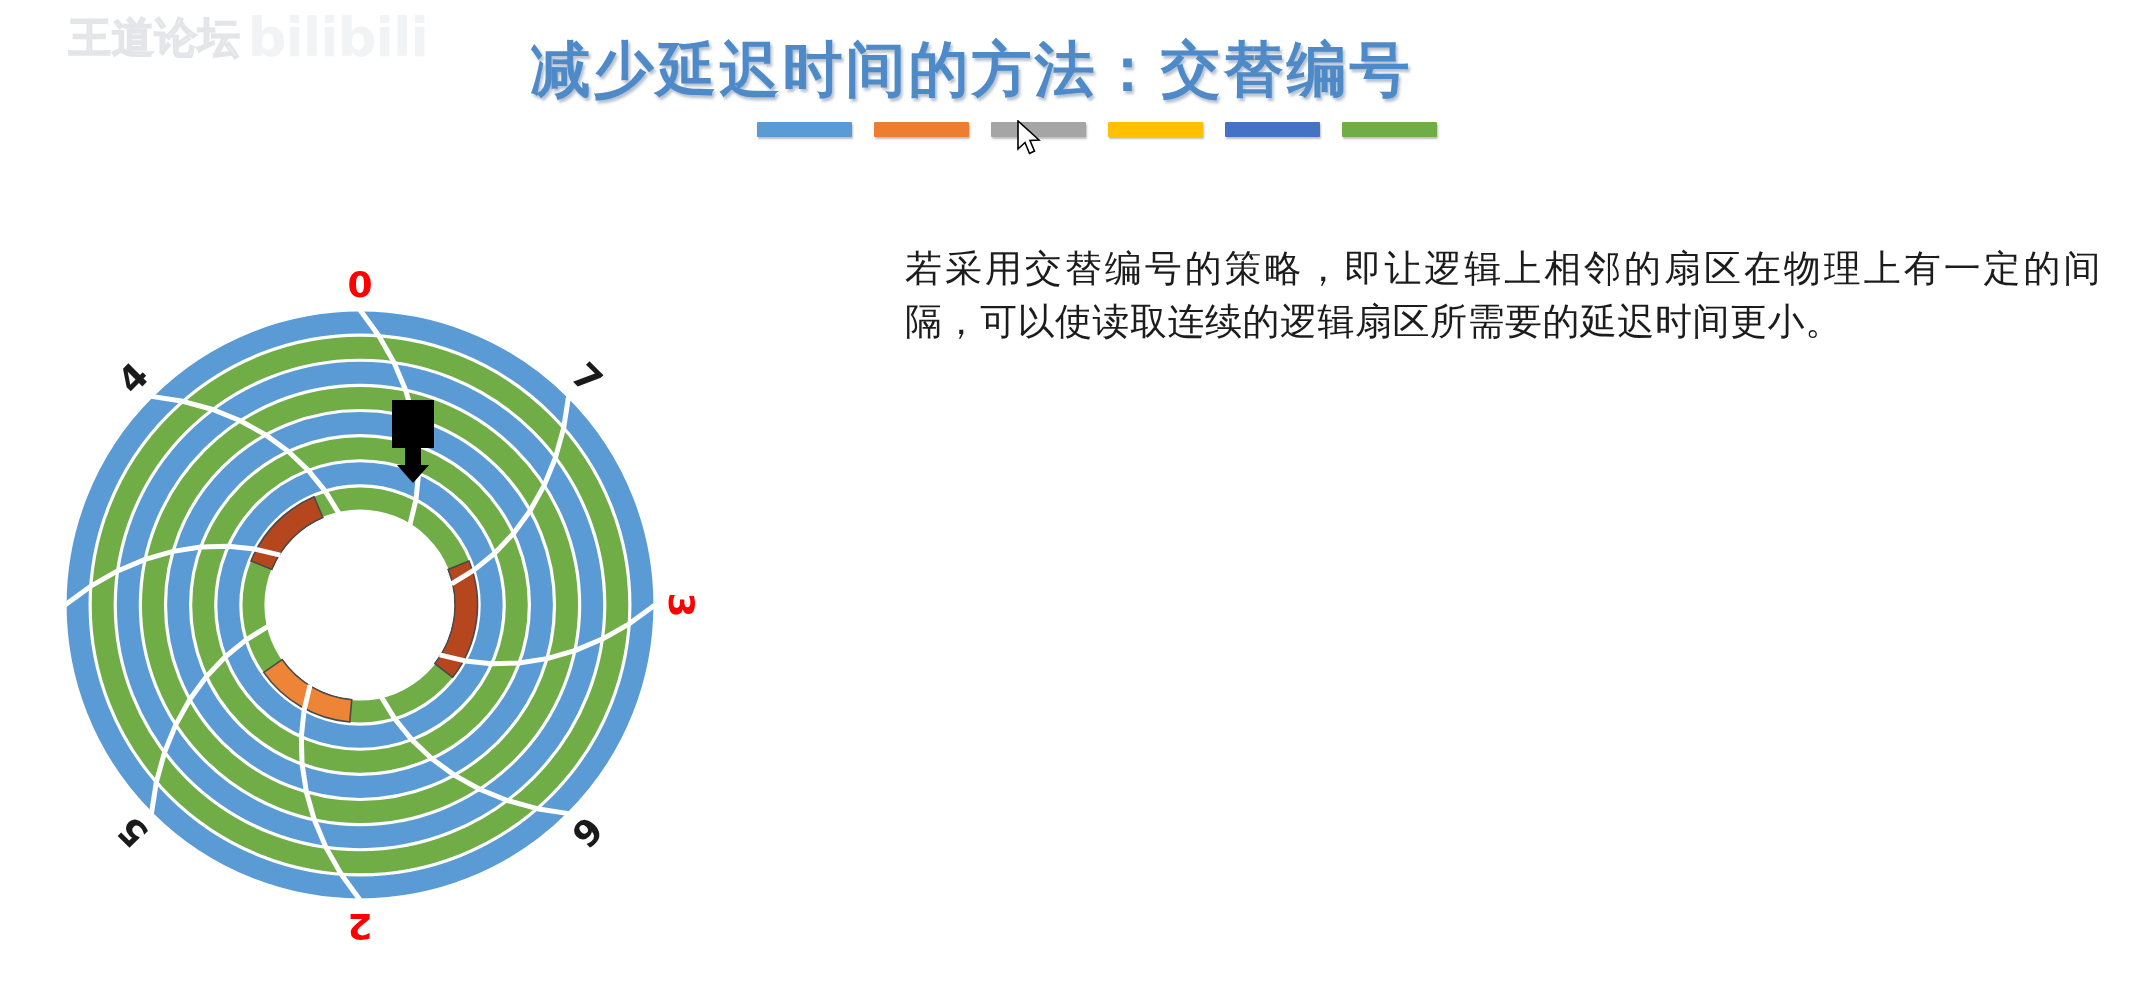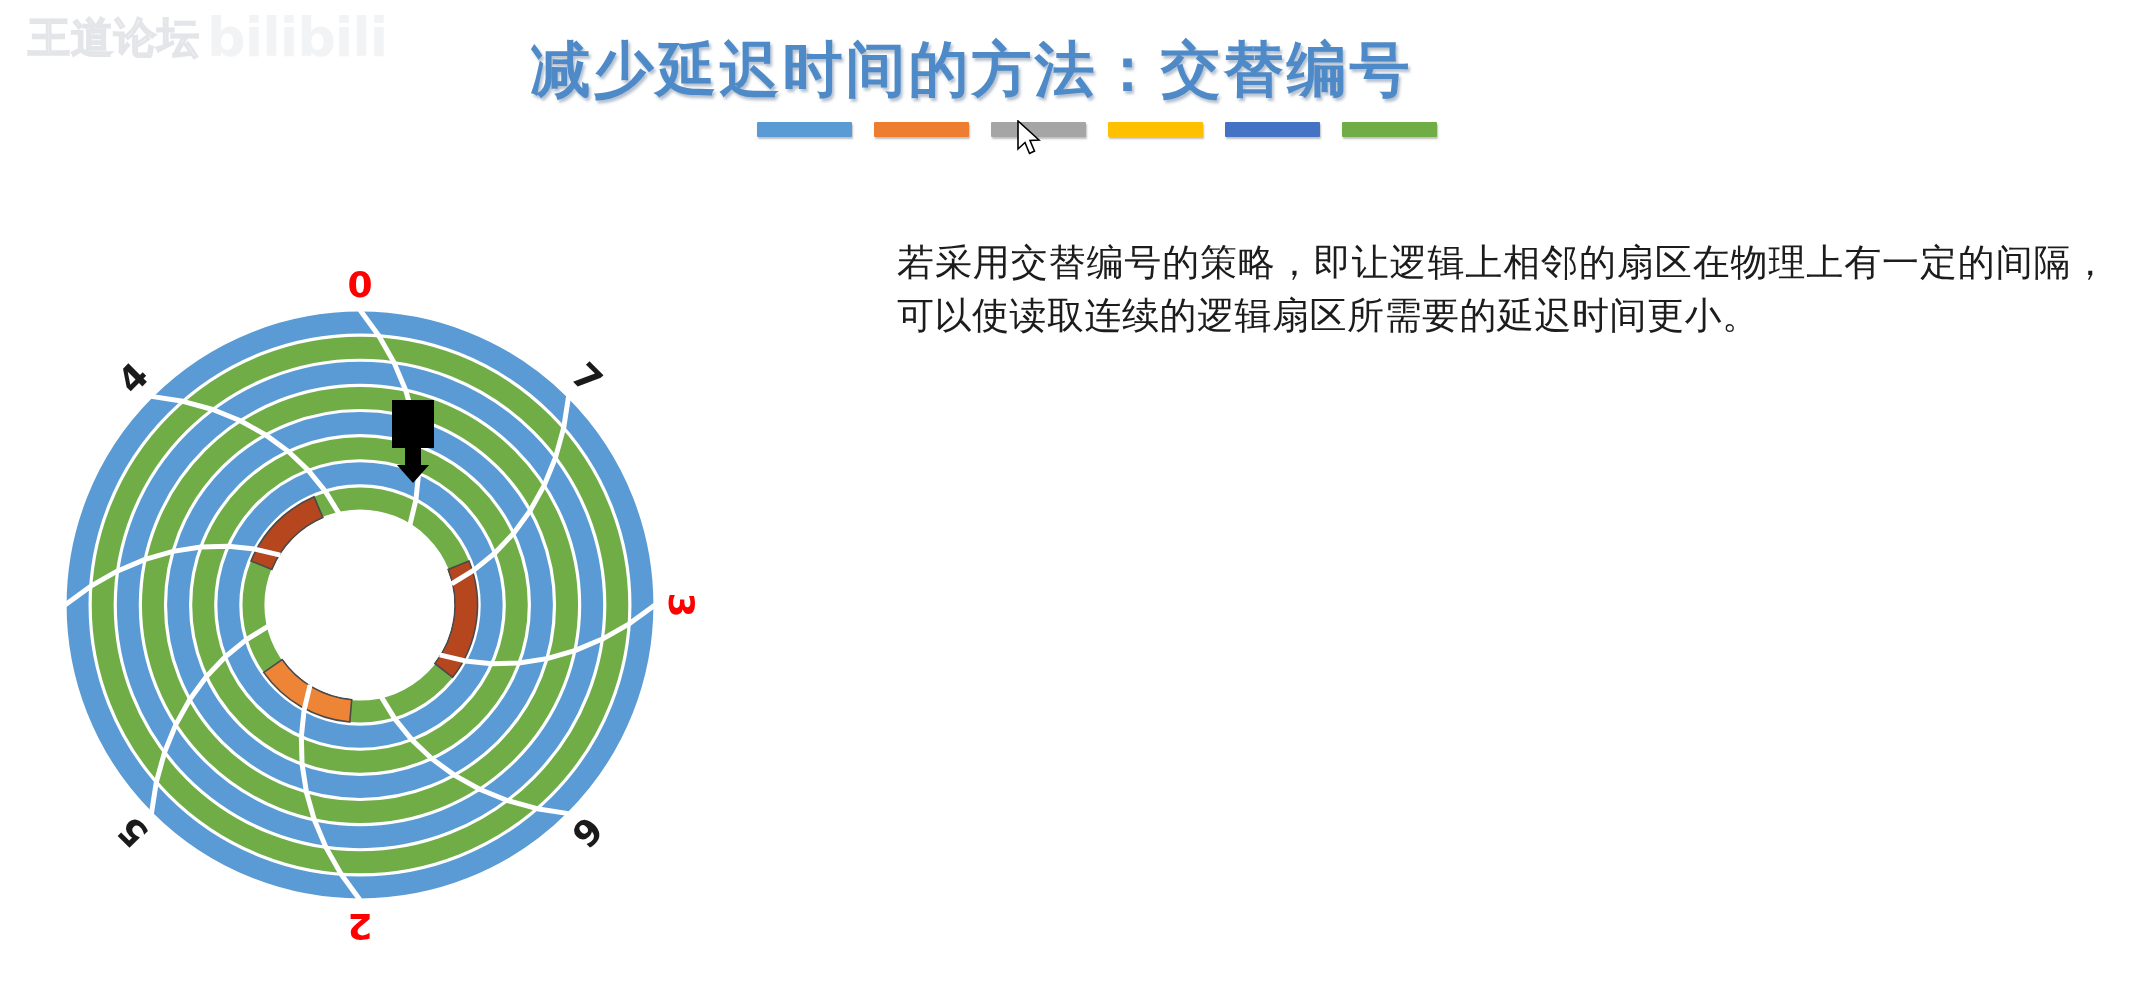--- a/index.html
+++ b/index.html
@@ -20,20 +20,21 @@
     position: absolute;
     left: 28px;
     top: 2px;
     width: 400px;
     height: 72px;
     display: flex;
     align-items: center;
     gap: 7px;
     user-select: none;
     pointer-events: none;
+    justify-content: flex-end;
   }
   #watermark .wm-cn {
     font-family: "DejaVu Sans", sans-serif;
     font-size: 42px;
     font-weight: 700;
     letter-spacing: 1px;
     color: rgba(255,255,255,0.0);
     -webkit-text-stroke: 1.5px rgba(226,228,232,0.95);
     text-stroke: 1.5px rgba(226,228,232,0.95);
   }
@@ -82,22 +83,22 @@
   }
 
   
   #body-text {
     position: absolute;
     left: 893px;
     top: 233px;
     width: 1220px;
   }
   #body-text p {
-    margin: 4px;
-    font-family: Liberation Serif, serif;
+    margin: 12px;
+    font-family: Liberation Mono, monospace;
     font-size: 37px;
     line-height: 1.42;
     color: #1c1c1c;
     text-align: justify;
     letter-spacing: 0.5px;
   }
 
   
   #disk-wrap {
     position: absolute;

